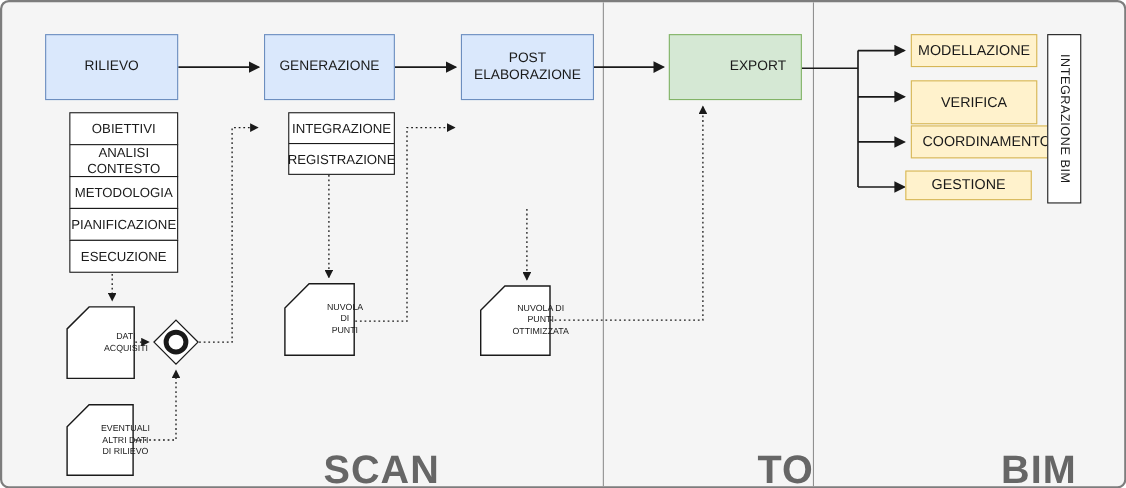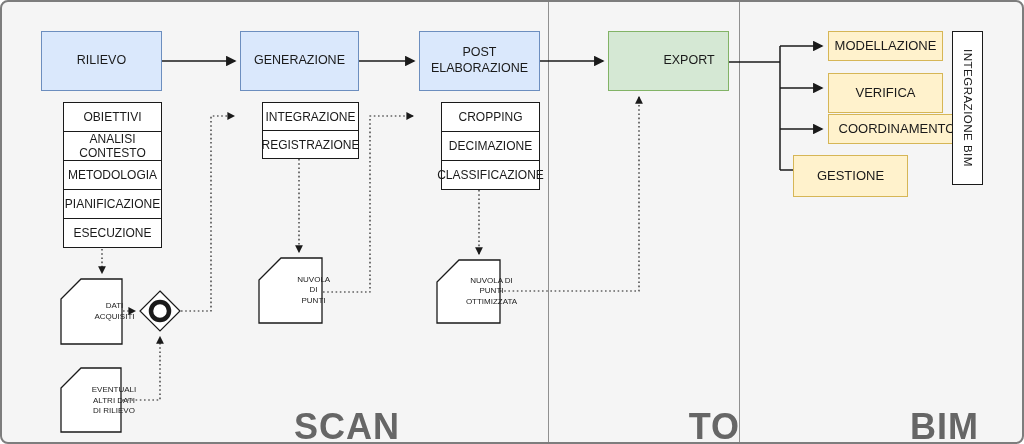--- a/index.html
+++ b/index.html
@@ -128,30 +128,25 @@
     <div class="row row-h30">METODOLOGIA</div>
     <div class="row row-h30">PIANIFICAZIONE</div>
     <div class="row row-h30">ESECUZIONE</div>
   </div>
 
   <div class="list" style="left:238px;top:100px;width:119px">
     <div class="row row-h29">INTEGRAZIONE</div>
     <div class="row row-h29">REGISTRAZIONE</div>
   </div>
 
-  <div class="list" style="left:417px;top:100px;width:121px">
-    <div class="row row-h30">CROPPING</div>
-    <div class="row row-h30">DECIMAZIONE</div>
-    <div class="row row-h30">CLASSIFICAZIONE</div>
-  </div>
 
   <div class="node bim-box" style="left:826px;top:29px;width:115px;height:30px">MODELLAZIONE</div>
   <div class="node bim-box" style="left:826px;top:71px;width:115px;height:40px">VERIFICA</div>
   <div class="node bim-box" style="left:826px;top:112px;width:138px;height:30px">COORDINAMENTO</div>
-  <div class="node bim-box" style="left:791px;top:153px;width:115px;height:42px">GESTIONE</div>
+  <div class="node bim-box" style="left:821px;top:153px;width:115px;height:27px">GESTIONE</div>
 
   <div class="node vert-box" style="left:950px;top:29px;width:31px;height:154px">INTEGRAZIONE BIM</div>
 
   <div class="doc-label" style="left:59px;top:277px;width:61px;height:65px">DATI
 ACQUISITI</div>
   <div class="doc-label" style="left:59px;top:368px;width:60px;height:62px">EVENTUALI
 ALTRI DATI
 DI RILIEVO</div>
   <div class="doc-label" style="left:257px;top:256px;width:63px;height:65px">NUVOLA DI
 PUNTI</div>

